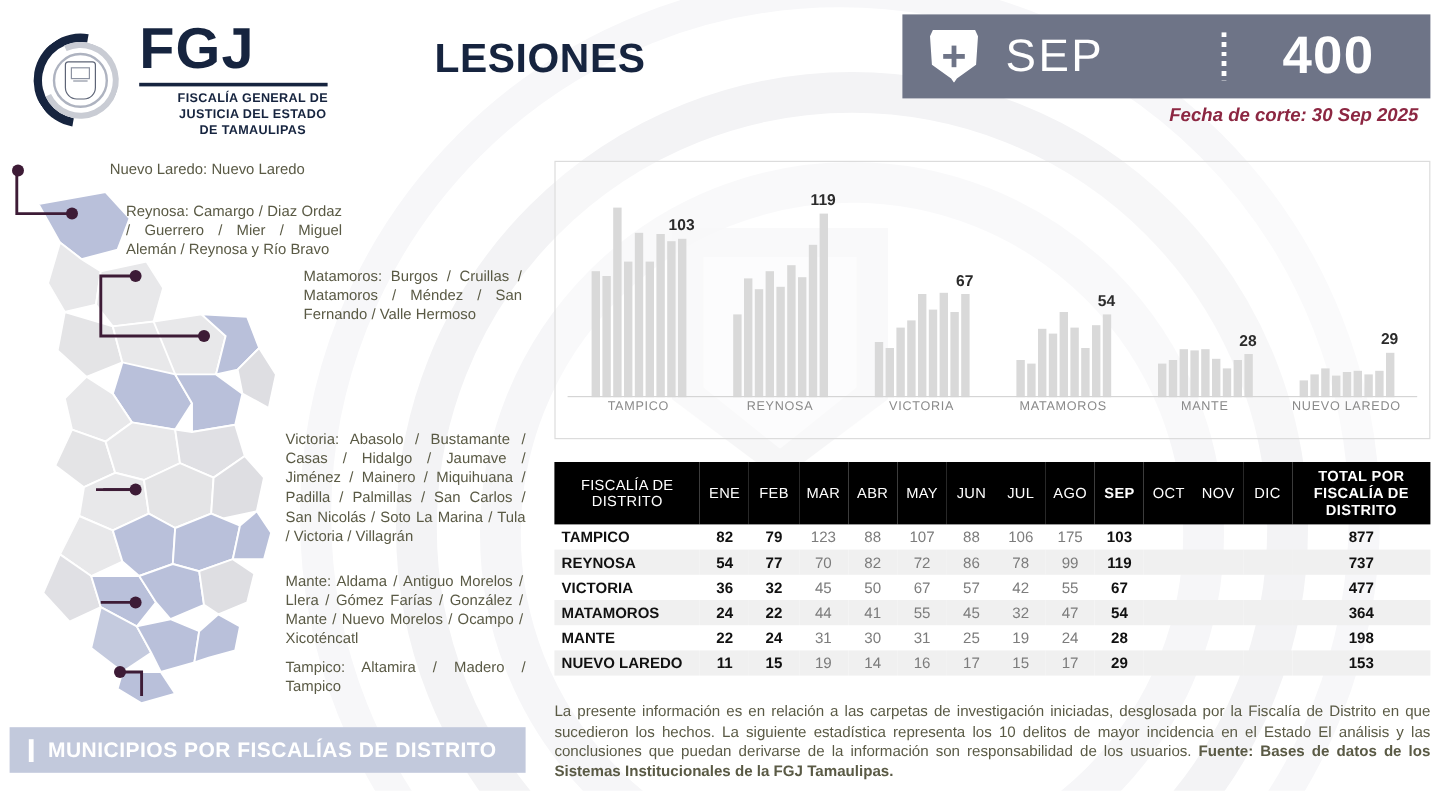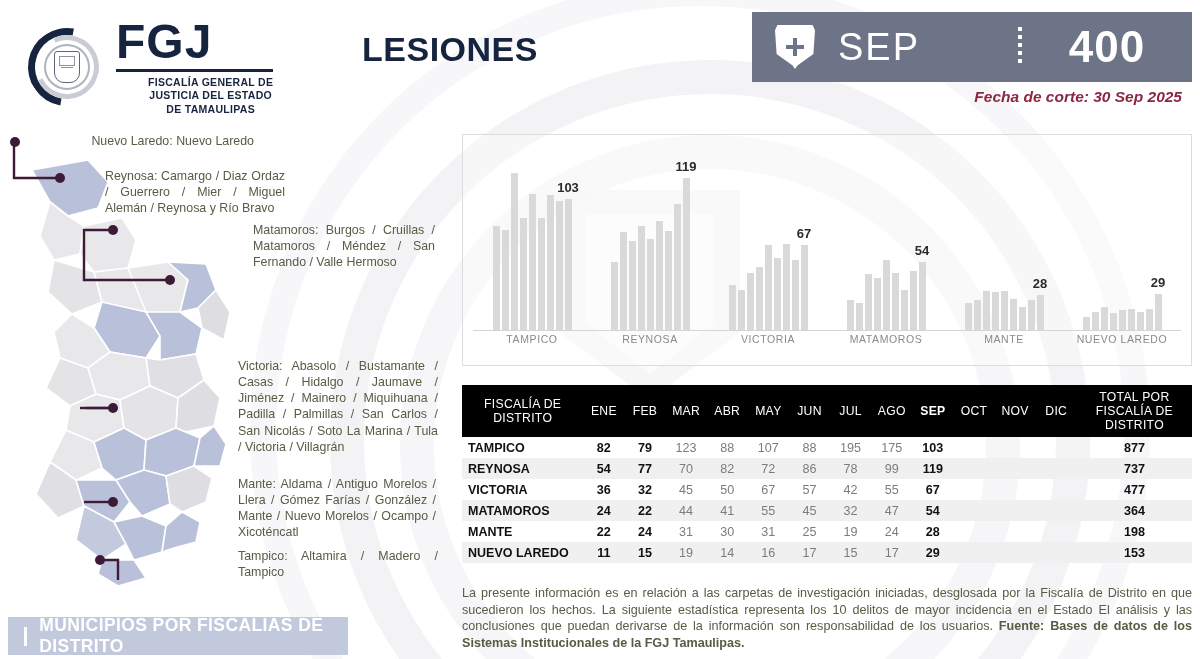--- a/index.html
+++ b/index.html
@@ -60,21 +60,21 @@
   .cut-date { position:absolute; right:18px; top:88px; font-size:15.5px; font-style:italic;
               font-weight:bold; color:#8c2742; z-index:5; }
 
   
   .map-panel { position:absolute; left:0; top:120px; width:460px; height:480px; z-index:3; }
   .map-svg { position:absolute; left:10px; top:10px; }
   .ann { position:absolute; font-size:12.4px; line-height:1.3; color:#5a5a45;
          text-align:justify; }
   .leader { position:absolute; }
 
-  .bottom-bar { position:absolute; left:8px; bottom:4px; width:340px; height:38px;
+  .bottom-bar { position:absolute; left:8px; bottom:15px; width:430px; height:38px;
                 background:#c2c9dc; display:flex; align-items:center; gap:12px; padding-left:16px; z-index:6; }
   .bb-tick { width:4px; height:19px; background:#ffffff; }
   .bb-label { color:#ffffff; font-size:17.5px; font-weight:bold; letter-spacing:.4px; }
 
   
   .chart-panel { position:absolute; left:462px; top:134px; width:730px; height:232px;
                  border:1px solid #dcdcdc; background:rgba(255,255,255,.35); z-index:4; }
   .chart-inner { position:absolute; left:10px; right:10px; top:8px; bottom:0; }
   .groups { position:absolute; left:0; right:0; top:0; bottom:34px; display:flex; }
   .grp { flex:1; position:relative; display:flex; align-items:flex-end;
@@ -86,21 +86,21 @@
   .axis { position:absolute; left:0; right:0; bottom:34px; height:1px; background:#d5d5d5; }
   .grp-names { position:absolute; left:0; right:0; bottom:8px; height:24px; display:flex; }
   .grp-name { flex:1; text-align:center; font-size:10.5px; color:#8a8a8a; letter-spacing:.6px; }
 
   
   .tbl { position:absolute; left:462px; top:385px; width:730px; z-index:4;
          border-collapse:collapse; font-size:12.6px; }
   .tbl th { background:#000000; color:#ffffff; font-weight:normal; padding:5px 2px;
             font-size:12.2px; letter-spacing:.3px; vertical-align:middle; }
   .tbl th.first { text-align:center; width:118px; }
-  .tbl th.total { font-weight:normal; width:112px; line-height:1.15;margin-top:47px; }
+  .tbl th.total { font-weight:bold; width:112px; line-height:1.15;margin-top:47px; }
   .tbl th.mon { width:40px; }
   .tbl th.sep { font-weight:bold; }
   .tbl td { padding:3.5px 2px; text-align:center; color:#7c7c7c; }
   .tbl td.name { text-align:left; padding-left:6px; color:#111111; font-weight:bold; font-size:12.5px; }
   .tbl td.b { color:#111111; font-weight:bold; }
   .tbl td.sep { color:#111111; font-weight:bold; }
   .tbl td.tot { color:#111111; font-weight:bold; }
   .tbl tr.alt td { background:#f0f0f0; }
   .tbl tr.totalrow td { background:#6e7487; color:#ffffff; font-weight:normal; }
   .tbl tr.totalrow td.name { background:#6e7487; color:#ffffff; font-weight:normal; font-size:12.5px; }
@@ -336,21 +336,21 @@
   </thead>
   <tbody id="tbody">
       <tr class="">
         <td class="name">TAMPICO</td>
         <td class="b">82</td>
         <td class="b">79</td>
         <td>123</td>
         <td>88</td>
         <td>107</td>
         <td>88</td>
-        <td>195</td>
+        <td>106</td>
         <td>175</td>
         <td class="sep">103</td>
         <td></td>
         <td></td>
         <td></td>
         <td class="tot">877</td>
       </tr>
       <tr class="alt">
         <td class="name">REYNOSA</td>
         <td class="b">54</td>

